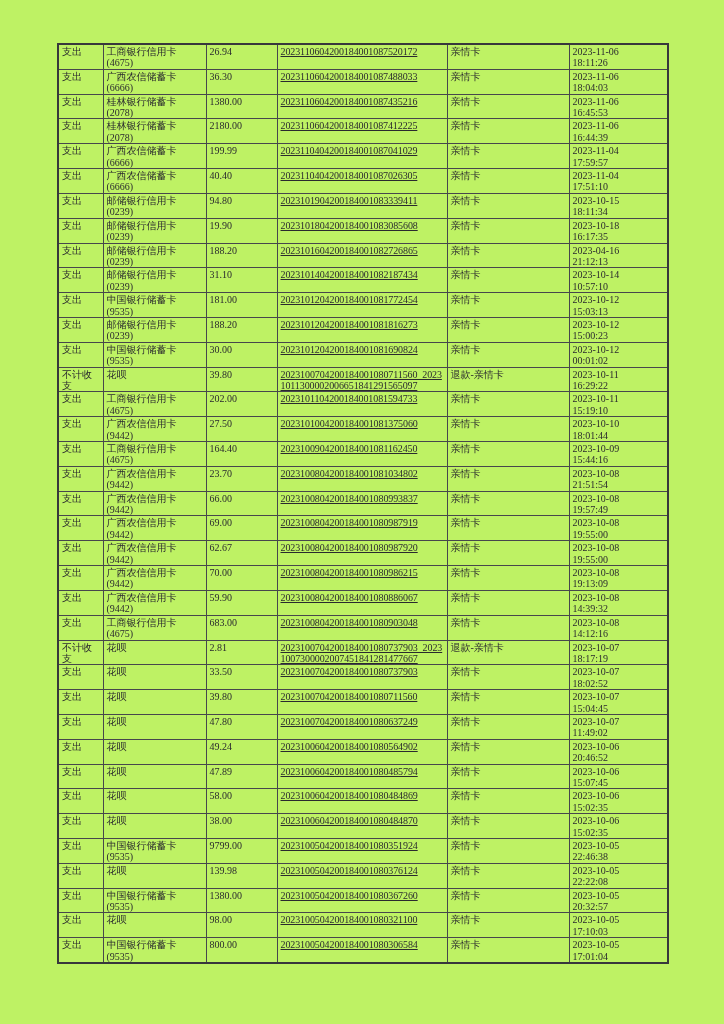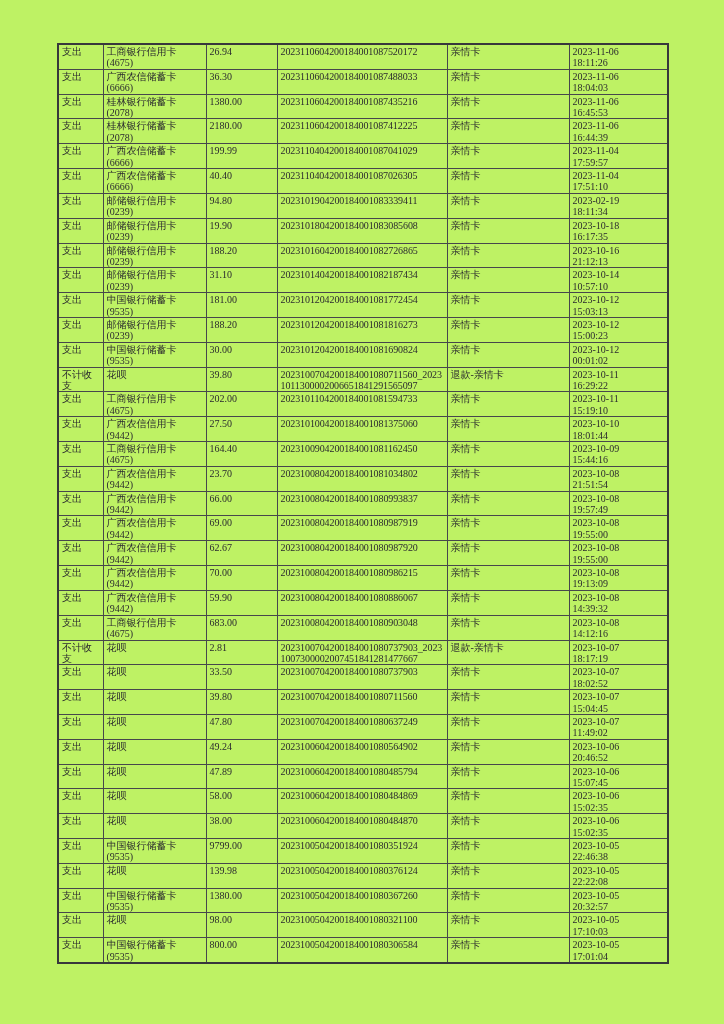--- a/index.html
+++ b/index.html
@@ -39,20 +39,21 @@
     height: 24.3px;
     padding: 1px 3px 0 3px;
     font-size: 10px;
     line-height: 11.4px;
     overflow: hidden;
     color: #2a2a2e;
   }
   td.serial-cell {
     word-break: break-all;
     letter-spacing: -0.1px;
+    text-decoration: underline;
   }
   td.amount-cell { white-space: nowrap; }
   .cell-line { display: block; }
 </style>
 </head>
 <body>
 
 <div class="page">
   <table class="bill-table">
     <colgroup>
@@ -207,21 +208,21 @@
           <td class="amount-cell">
             <span class="cell-line">94.80</span>
           </td>
           <td class="serial-cell">
             <span class="cell-line">2023101904200184001083339411</span>
           </td>
           <td>
             <span class="cell-line">亲情卡</span>
           </td>
           <td>
-            <span class="cell-line">2023-02-19</span>
+            <span class="cell-line">2023-10-15</span>
             <span class="cell-line">18:11:34</span>
           </td>
         </tr>
         <tr>
           <td>
             <span class="cell-line">支出</span>
           </td>
           <td>
             <span class="cell-line">邮储银行信用卡</span>
             <span class="cell-line">(0239)</span>
@@ -251,21 +252,21 @@
           <td class="amount-cell">
             <span class="cell-line">188.20</span>
           </td>
           <td class="serial-cell">
             <span class="cell-line">2023101604200184001082726865</span>
           </td>
           <td>
             <span class="cell-line">亲情卡</span>
           </td>
           <td>
-            <span class="cell-line">2023-10-16</span>
+            <span class="cell-line">2023-04-16</span>
             <span class="cell-line">21:12:13</span>
           </td>
         </tr>
         <tr>
           <td>
             <span class="cell-line">支出</span>
           </td>
           <td>
             <span class="cell-line">邮储银行信用卡</span>
             <span class="cell-line">(0239)</span>

